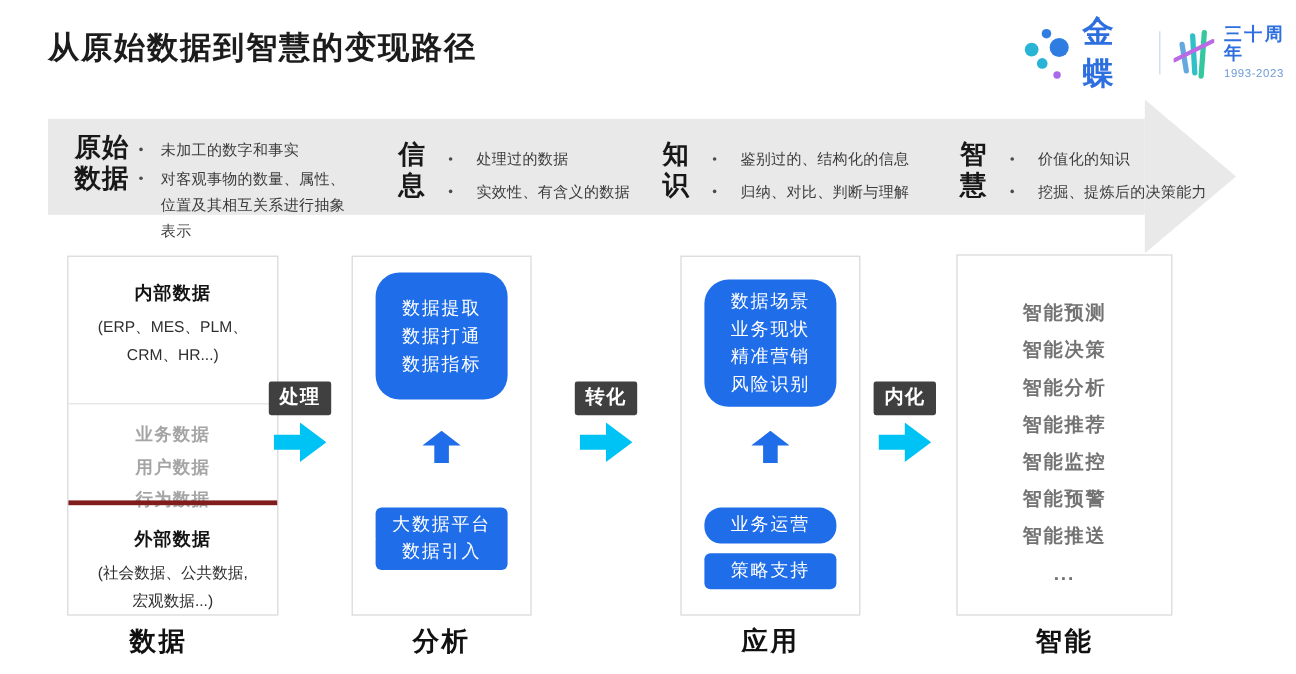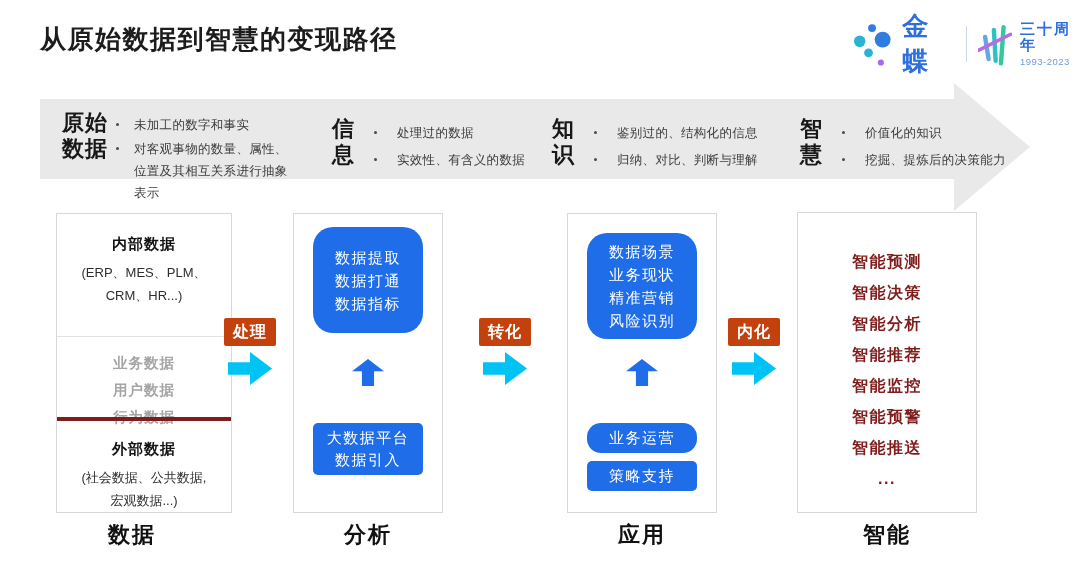--- a/index.html
+++ b/index.html
@@ -83,31 +83,31 @@
     width:110px;height:30px;border-radius:5px;background:#1f6de8;color:#ffffff;
     font-size:15px;line-height:30px;text-align:center;letter-spacing:1.5px;border:none;padding:0;
   }
   .btn2a{left:313px;top:423px;} .btn2b{left:313px;top:445px;}
   .btn3a{left:587px;top:423px;border-radius:14px;} .btn3b{left:587px;top:461px;}
 
   
   .flow{width:52px;text-align:center;}
   .f1{left:224px;top:318px;} .f2{left:479px;top:318px;} .f3{left:728px;top:318px;}
   .flow-label{
-    height:28px;line-height:28px;background:#c2410c;color:#ffffff;border-radius:2px;
+    height:28px;line-height:28px;background:#404040;color:#ffffff;border-radius:2px;
     font-size:16px;font-weight:bold;letter-spacing:1px;
   }
   .flow-arrow{
     width:44px;height:33px;background:#00c3f5;margin:6px auto 0;
     clip-path:polygon(0 31%,50% 31%,50% 0,100% 50%,50% 100%,50% 69%,0 69%);
   }
 
   
   .intel-list{left:797px;top:246px;width:180px;text-align:center;}
-  .intel-item{font-size:16px;font-weight:bold;color:#7f1d1d;line-height:31px;letter-spacing:1.5px;}
+  .intel-item{font-size:16px;font-weight:bold;color:#737373;line-height:31px;letter-spacing:1.5px;}
 
   
   .footer-label{top:520px;font-size:22px;font-weight:bold;color:#111111;text-align:center;letter-spacing:2px;}
   .fl1{left:56px;width:152px;} .fl2{left:293px;width:150px;}
   .fl3{left:567px;width:150px;} .fl4{left:797px;width:180px;}
 </style>
 </head>
 <body>
 
 <div>

